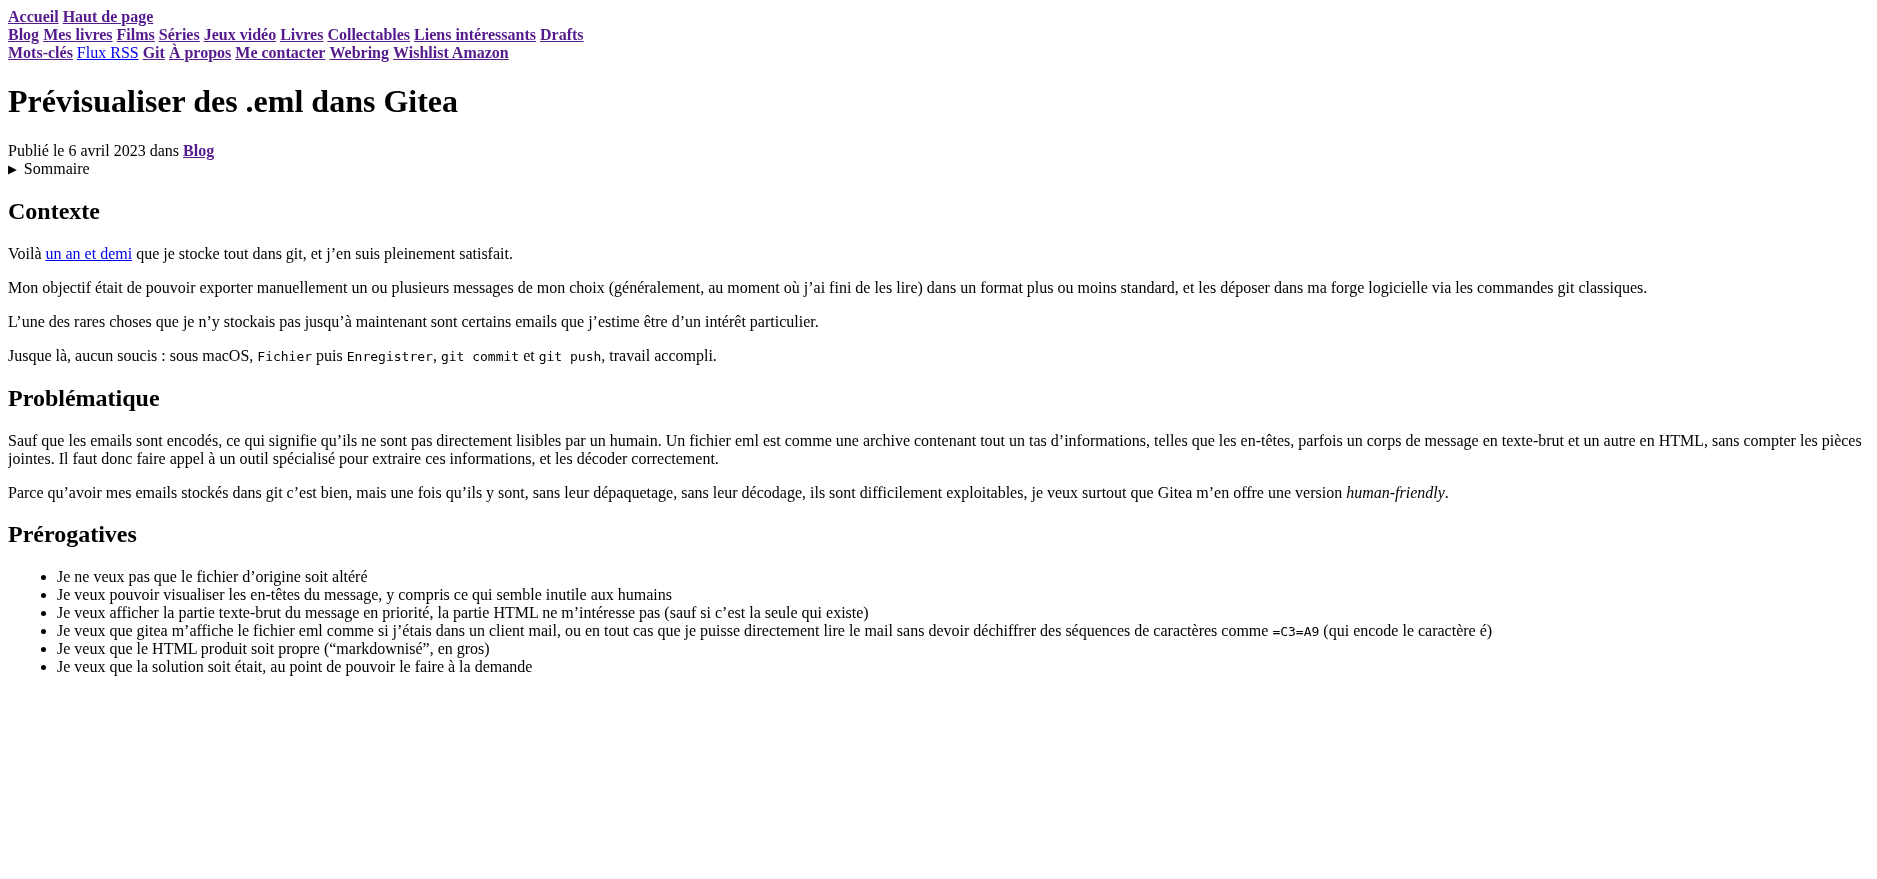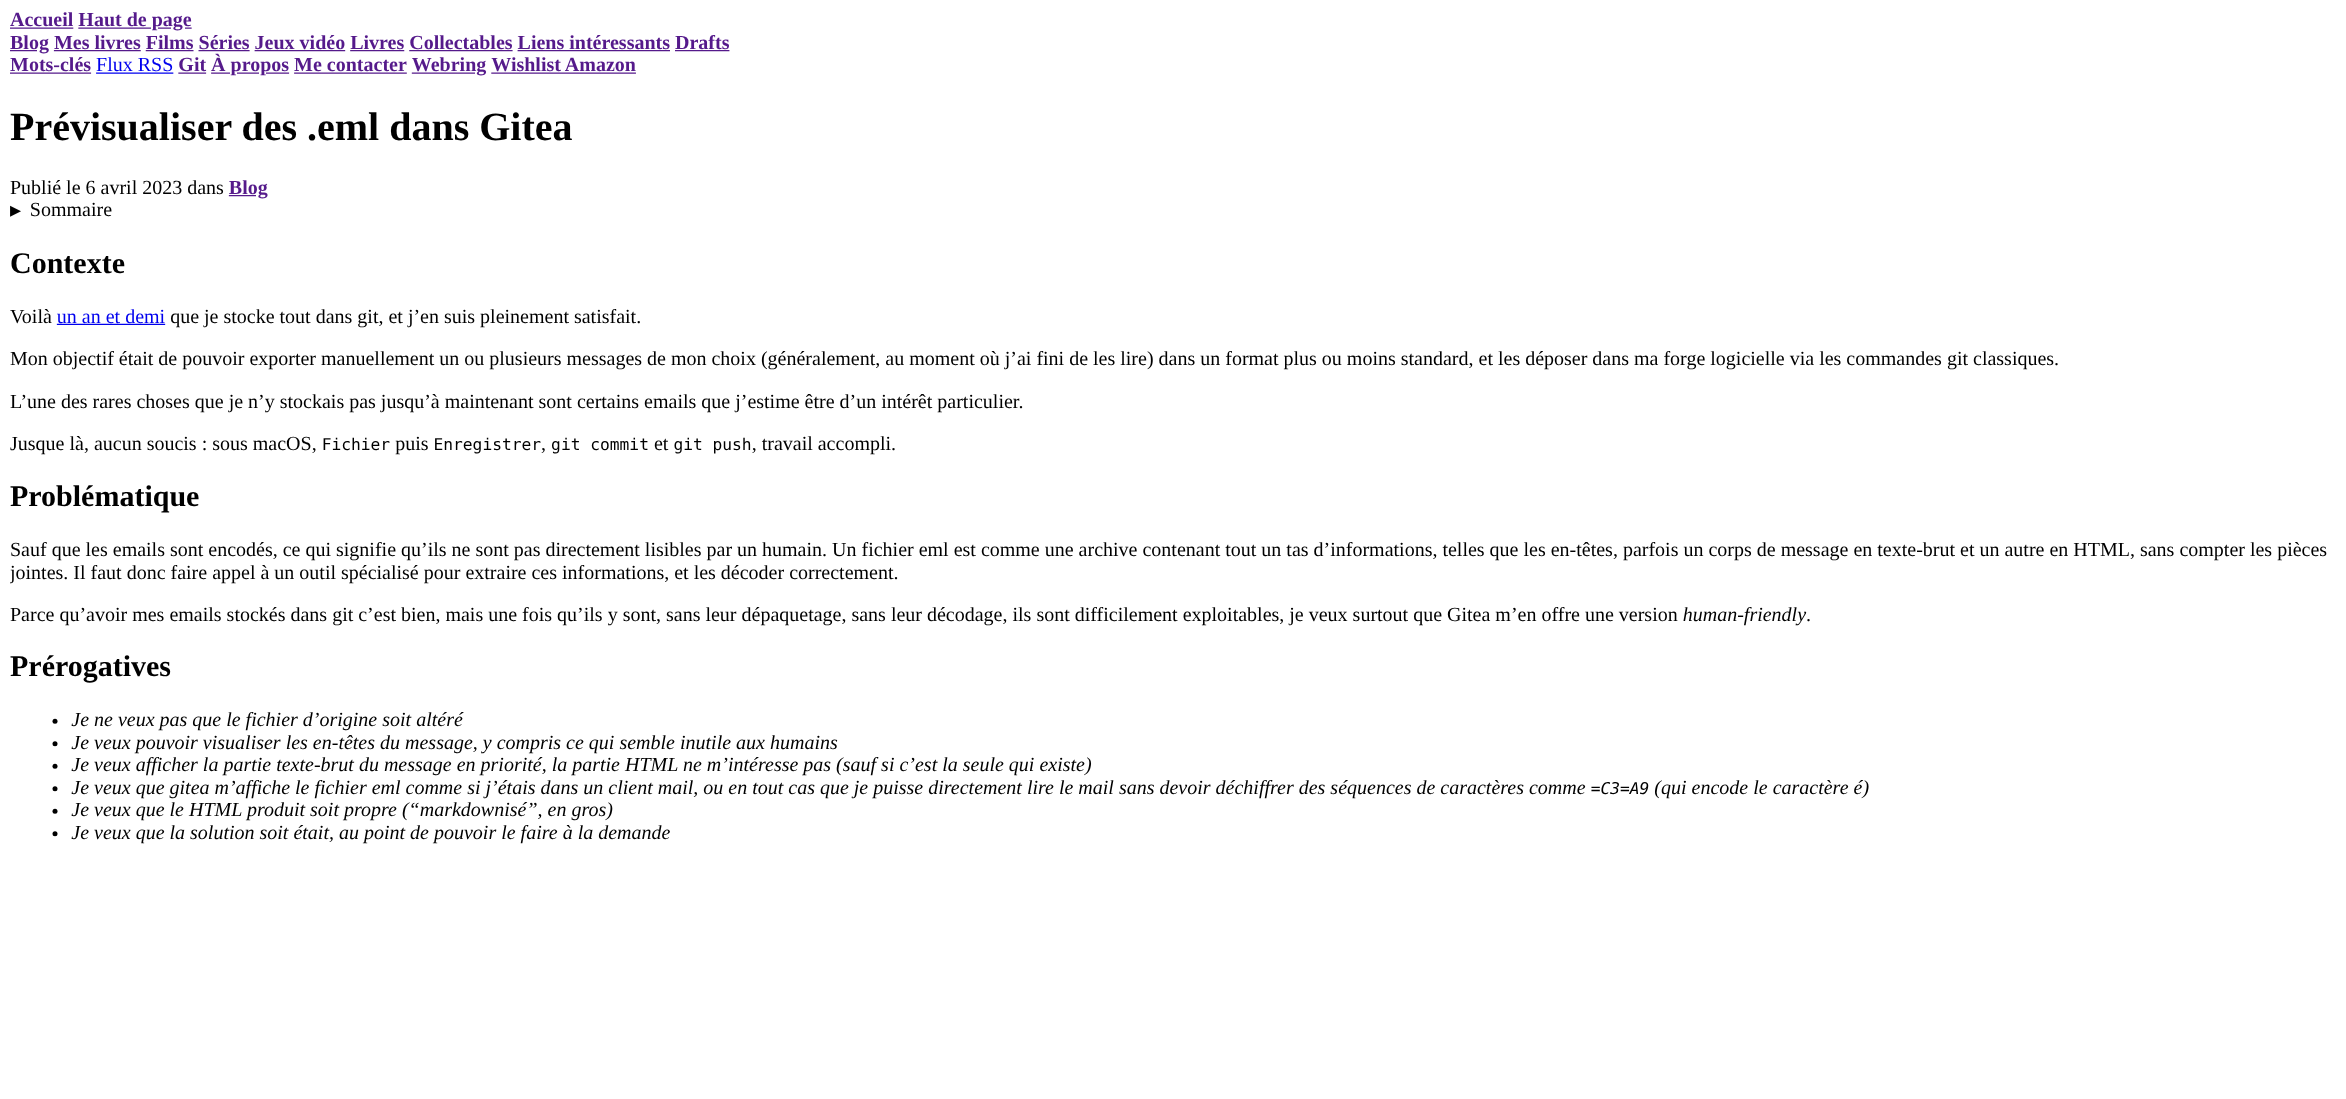--- a/index.html
+++ b/index.html
@@ -22,21 +22,21 @@
   nav .nav-row{white-space:nowrap;}
   h1{font-size:2em;font-weight:bold;margin:0.67em 0;}
   h2{font-size:1.5em;font-weight:bold;margin:0.83em 0;}
   p{margin:1em 0;}
   .meta{margin:0;}
   details{margin:0;}
   summary{list-style:none;cursor:pointer;}
   summary::-webkit-details-marker{display:none;}
   .tri{display:inline-block;font-family:"DejaVu Sans",sans-serif;font-size:0.72em;vertical-align:1px;margin-right:7px;}
   ul{margin:1em 0;padding-left:49px;}
-  li{margin:0;font-style:italic;}
+  li{margin:0;}
   code{font-family:"DejaVu Sans Mono","Liberation Mono",monospace;font-size:13px;}
   em{font-style:italic;}
 </style>
 </head>
 <body>
 
 <nav>
   <div class="nav-row">
     <a href="#" class="visited">Accueil</a>
     <a href="#" class="visited">Haut de page</a>

